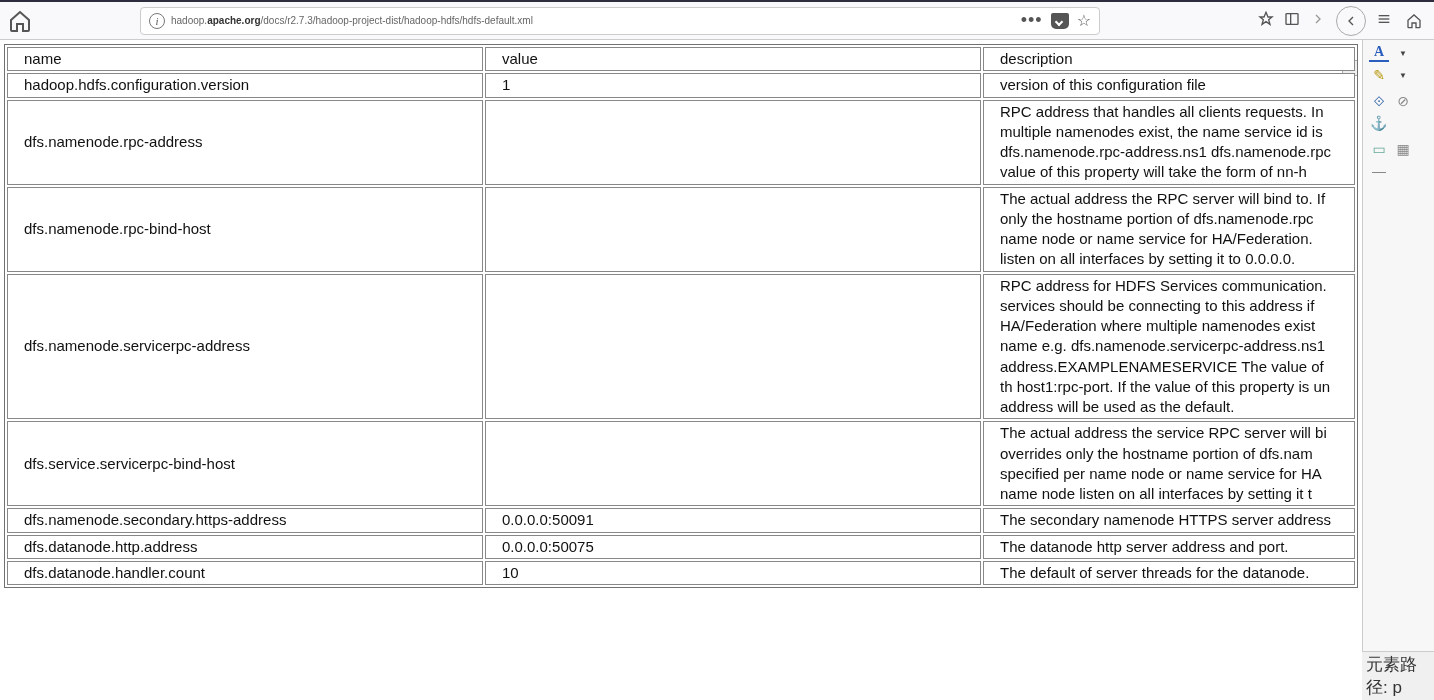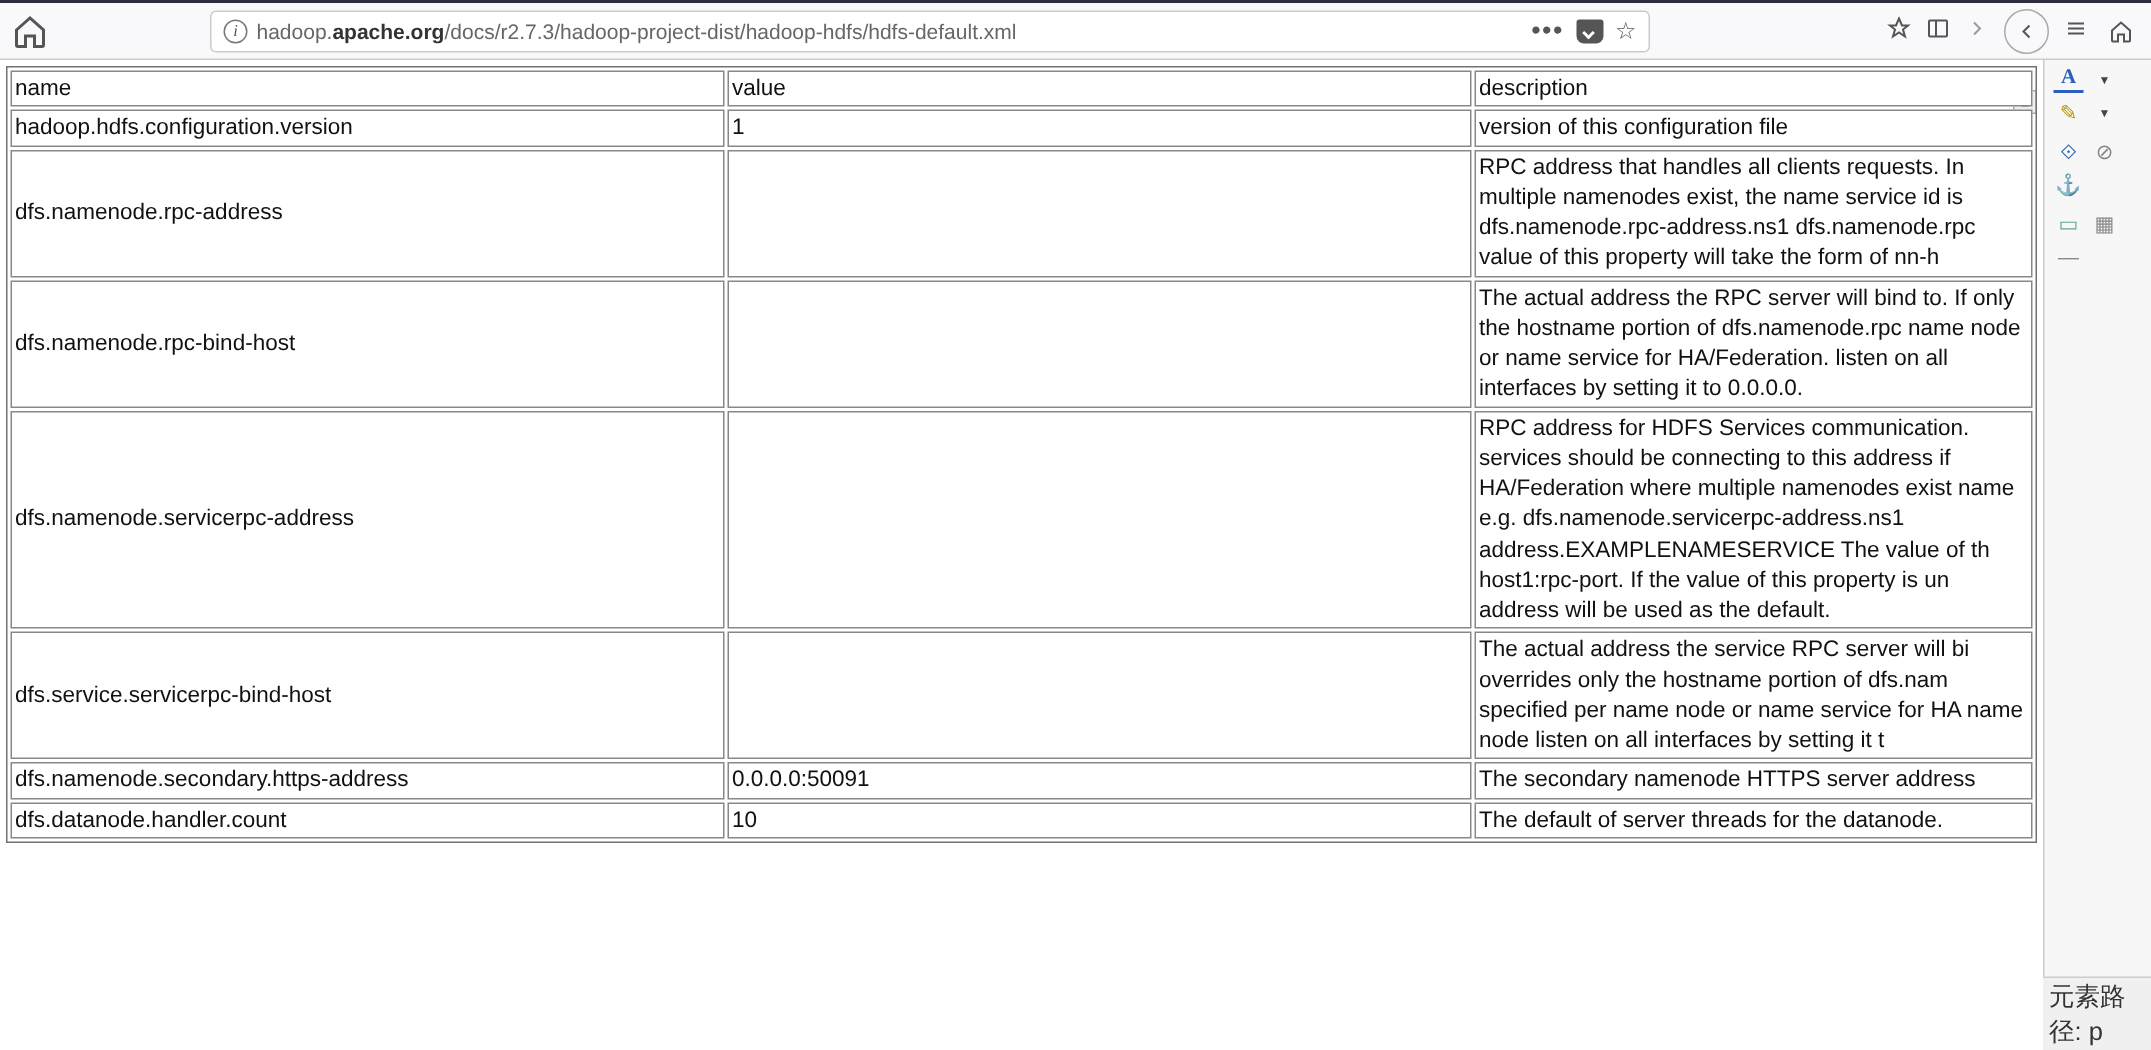--- a/index.html
+++ b/index.html
@@ -63,21 +63,21 @@
       align-items: center;
       justify-content: center;
       font-size: 11px;
       color: #555;
       font-style: italic;
       font-family: Georgia, serif;
     }
     
     .url-text {
       flex: 1;
-      font-size: 14px;
+      font-size: 10px;
       color: #666;
       white-space: nowrap;
       overflow: hidden;
     }
     
     .url-text .bold {
       color: #333;
       font-weight: 600;
     }
     
@@ -151,21 +151,21 @@
       width: 100%;
       border-collapse: separate;
       border-spacing: 2px;
       border: 1px solid #717171;
       table-layout: fixed;
       font-size: 15px;
     }
     
     table.config-table td {
       border: 1px solid #888;
-      padding: 1px 2px;
+      padding: 1px 16px;
       vertical-align: middle;
       line-height: 1.35;
       background: #fff;
       color: #111;
     }
     table.config-table tr.header td{
       font-weight: normal;
     }
     
     table.config-table col.c1 { width: 476px; }
@@ -348,20 +348,25 @@
           <td>dfs.service.servicerpc-bind-host</td>
           <td></td>
           <td>The actual address the service RPC server will bi overrides only the hostname portion of dfs.nam specified per name node or name service for HA name node listen on all interfaces by setting it t</td>
         </tr>
         <tr>
           <td>dfs.namenode.secondary.https-address</td>
           <td>0.0.0.0:50091</td>
           <td>The secondary namenode HTTPS server address</td>
         </tr>
         <tr>
+          <td>dfs.datanode.http.address</td>
+          <td>0.0.0.0:50075</td>
+          <td>The datanode http server address and port.</td>
+        </tr>
+        <tr>
           <td>dfs.datanode.handler.count</td>
           <td>10</td>
           <td>The default of server threads for the datanode.</td>
         </tr>
       </tbody>
   </table>
 </div>
 
 <div class="right-sidebar">
   <div class="toolbar-row">

